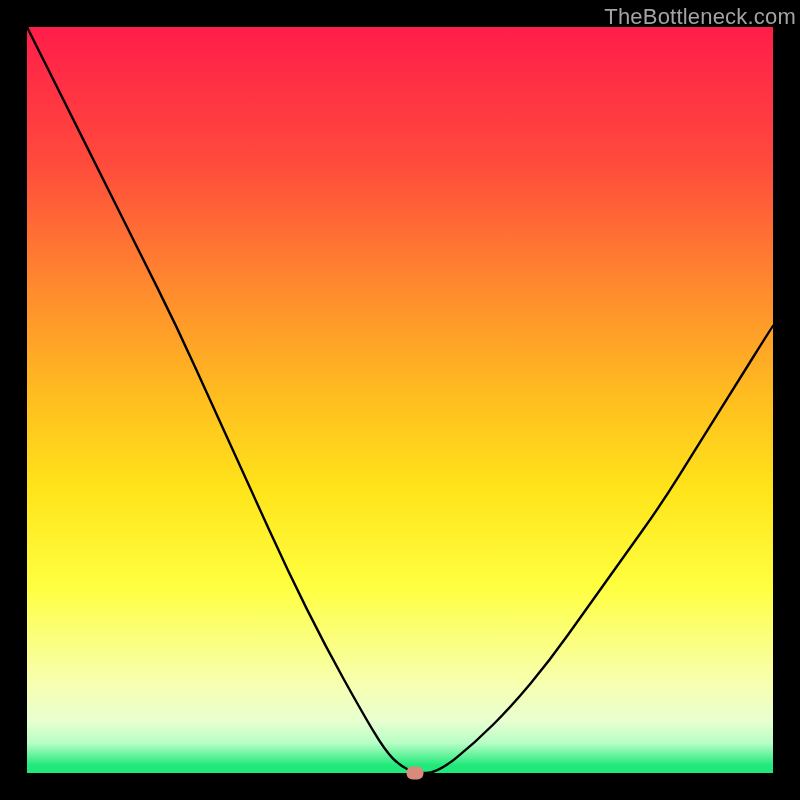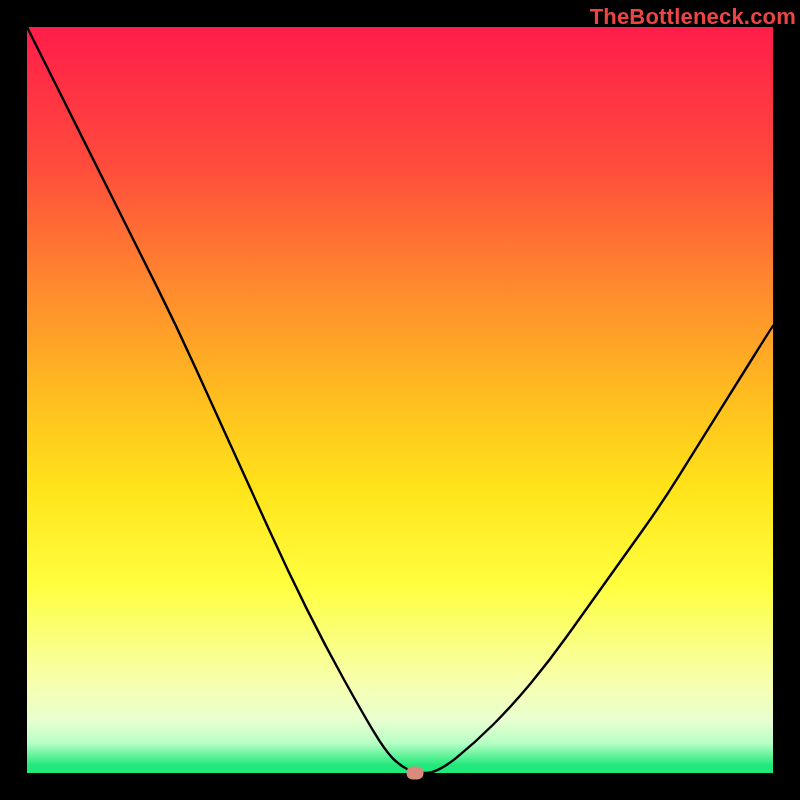--- a/index.html
+++ b/index.html
@@ -8,23 +8,23 @@
     height: 800px;
     background: #000;
     position: relative;
     font-family: Arial, Helvetica, sans-serif;
     overflow: hidden;
   }
   .watermark {
     position: absolute;
     top: 4px;
     right: 4px;
-    color: #ef4444;
+    color: #a3a3a3;
     font-size: 22px;
-    font-weight: 700;
+    font-weight: 400;
     z-index: 3;
     letter-spacing: 0.2px;
   }
   .plot {
     position: absolute;
     left: 27px;
     top: 27px;
     width: 746px;
     height: 746px;
     background: linear-gradient(

